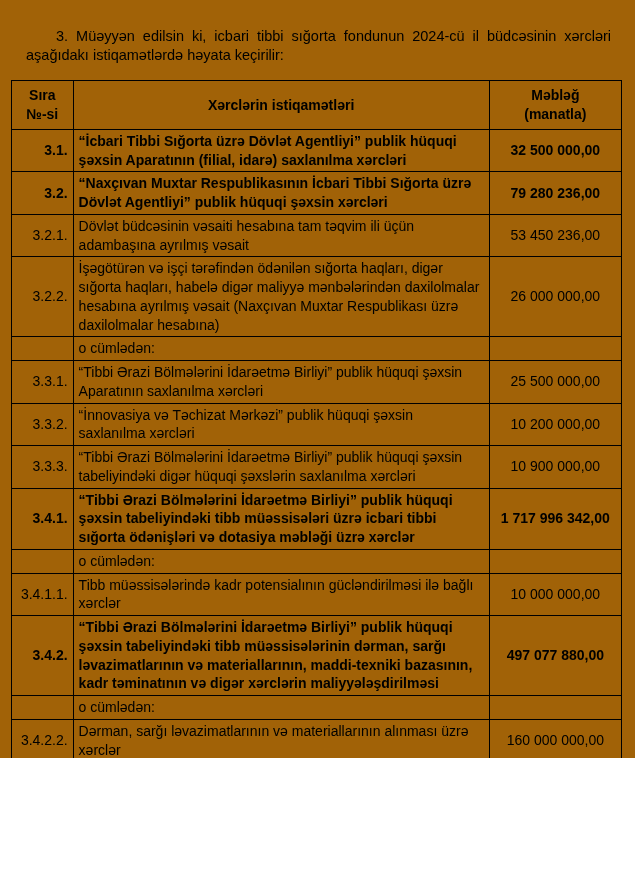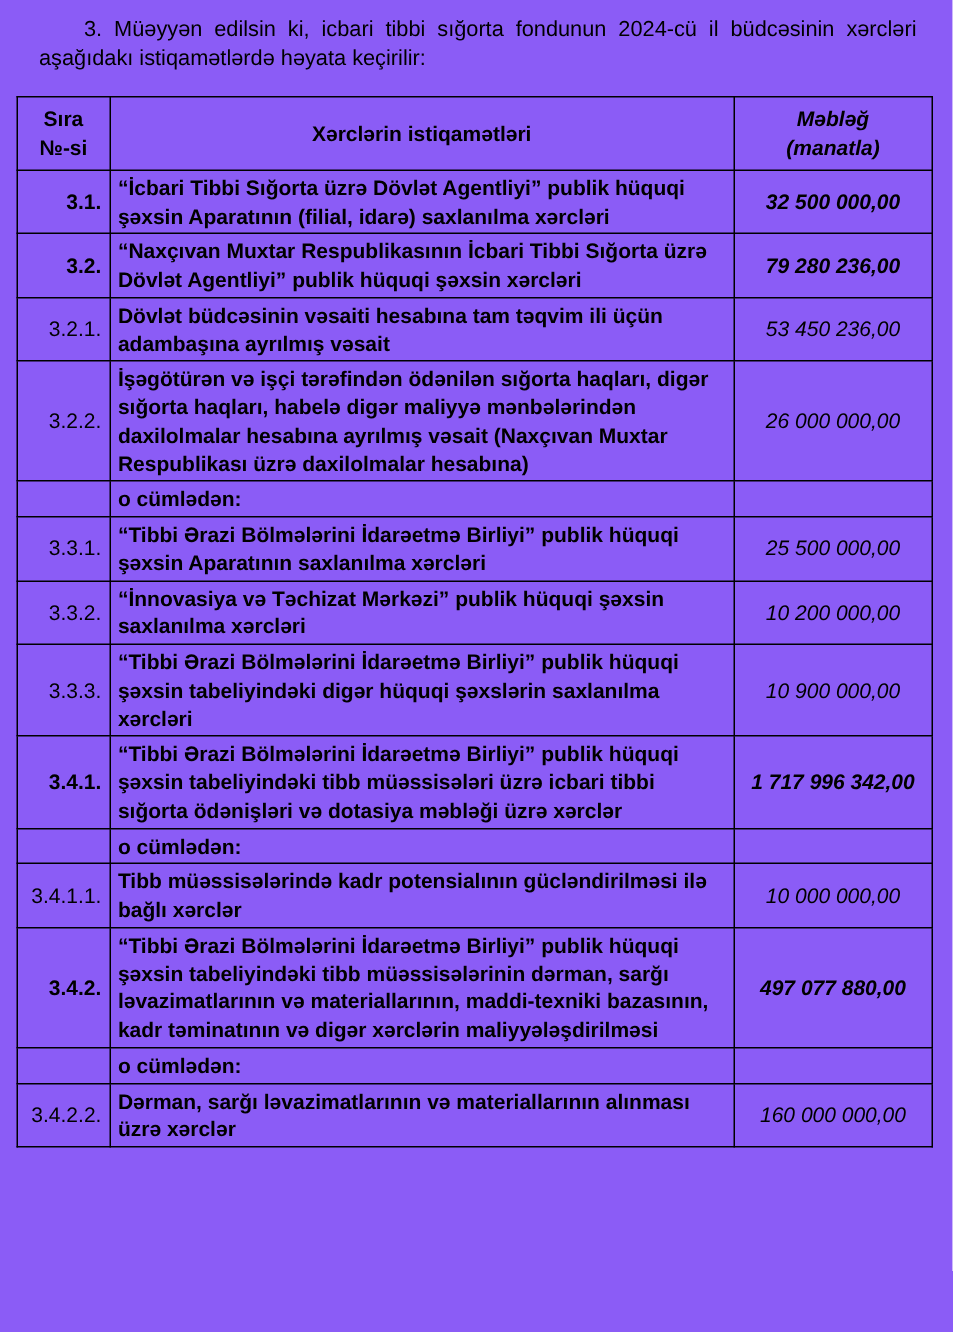--- a/index.html
+++ b/index.html
@@ -4,25 +4,25 @@
 <style>
   html, body {
     margin: 0;
     padding: 0;
     background: #ffffff;
     color: #000000;
     font-family: "Liberation Sans", sans-serif;
   }
   .page {
     width: 635px;
-    height: 888px;
+    height: 758px;
     box-sizing: border-box;
-    padding-top: 11px;
+    padding-top: 27px;
     overflow: hidden;
-    background: #8b5cf6;
+    background: #a16207;
   }
   .intro {
     margin: 0 24px 15px 26px;
     font-size: 14.5px;
     line-height: 1.32;
     text-align: justify;
     text-indent: 30px;
   }
   table.budget-table {
     border-collapse: collapse;
@@ -39,22 +39,22 @@
     padding: 2px 5px;
     overflow: hidden;
   }
   .budget-table th {
     font-weight: bold;
     text-align: center;
     white-space: pre-line;
     padding: 5px 2px;
   }
   .col-num    { width: 56px;  text-align: right; }
-  .col-text   { width: 407px; text-align: left; font-weight: bold; }
-  .col-amount { width: 126px; text-align: center; font-style: italic; }
+  .col-text   { width: 407px; text-align: left; }
+  .col-amount { width: 126px; text-align: center; }
   tr.bold td  { font-weight: bold; }
 </style>
 </head>
 <body>
 
 <div class="page">
 
   <p class="intro">3. Müəyyən edilsin ki, icbari tibbi sığorta fondunun 2024-cü il büdcəsinin xərcləri aşağıdakı istiqamətlərdə həyata keçirilir:</p>
 
   <table class="budget-table">

